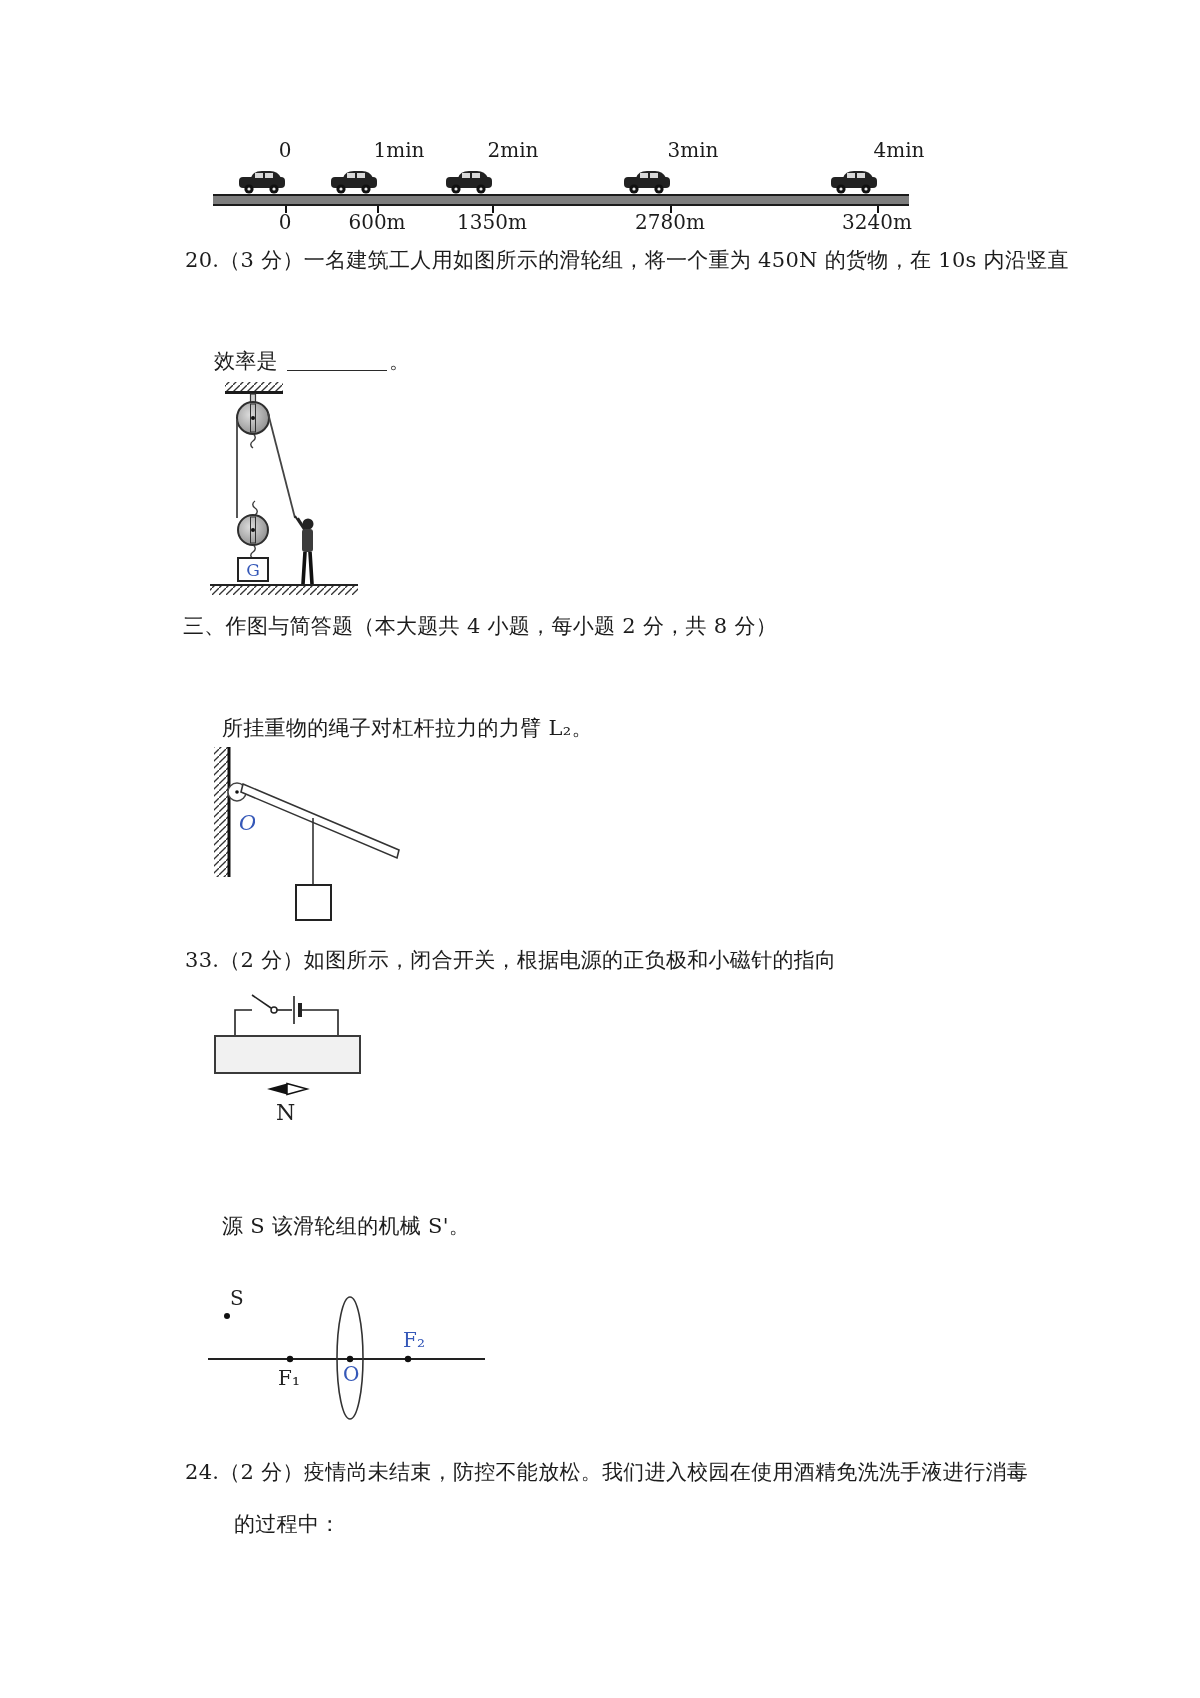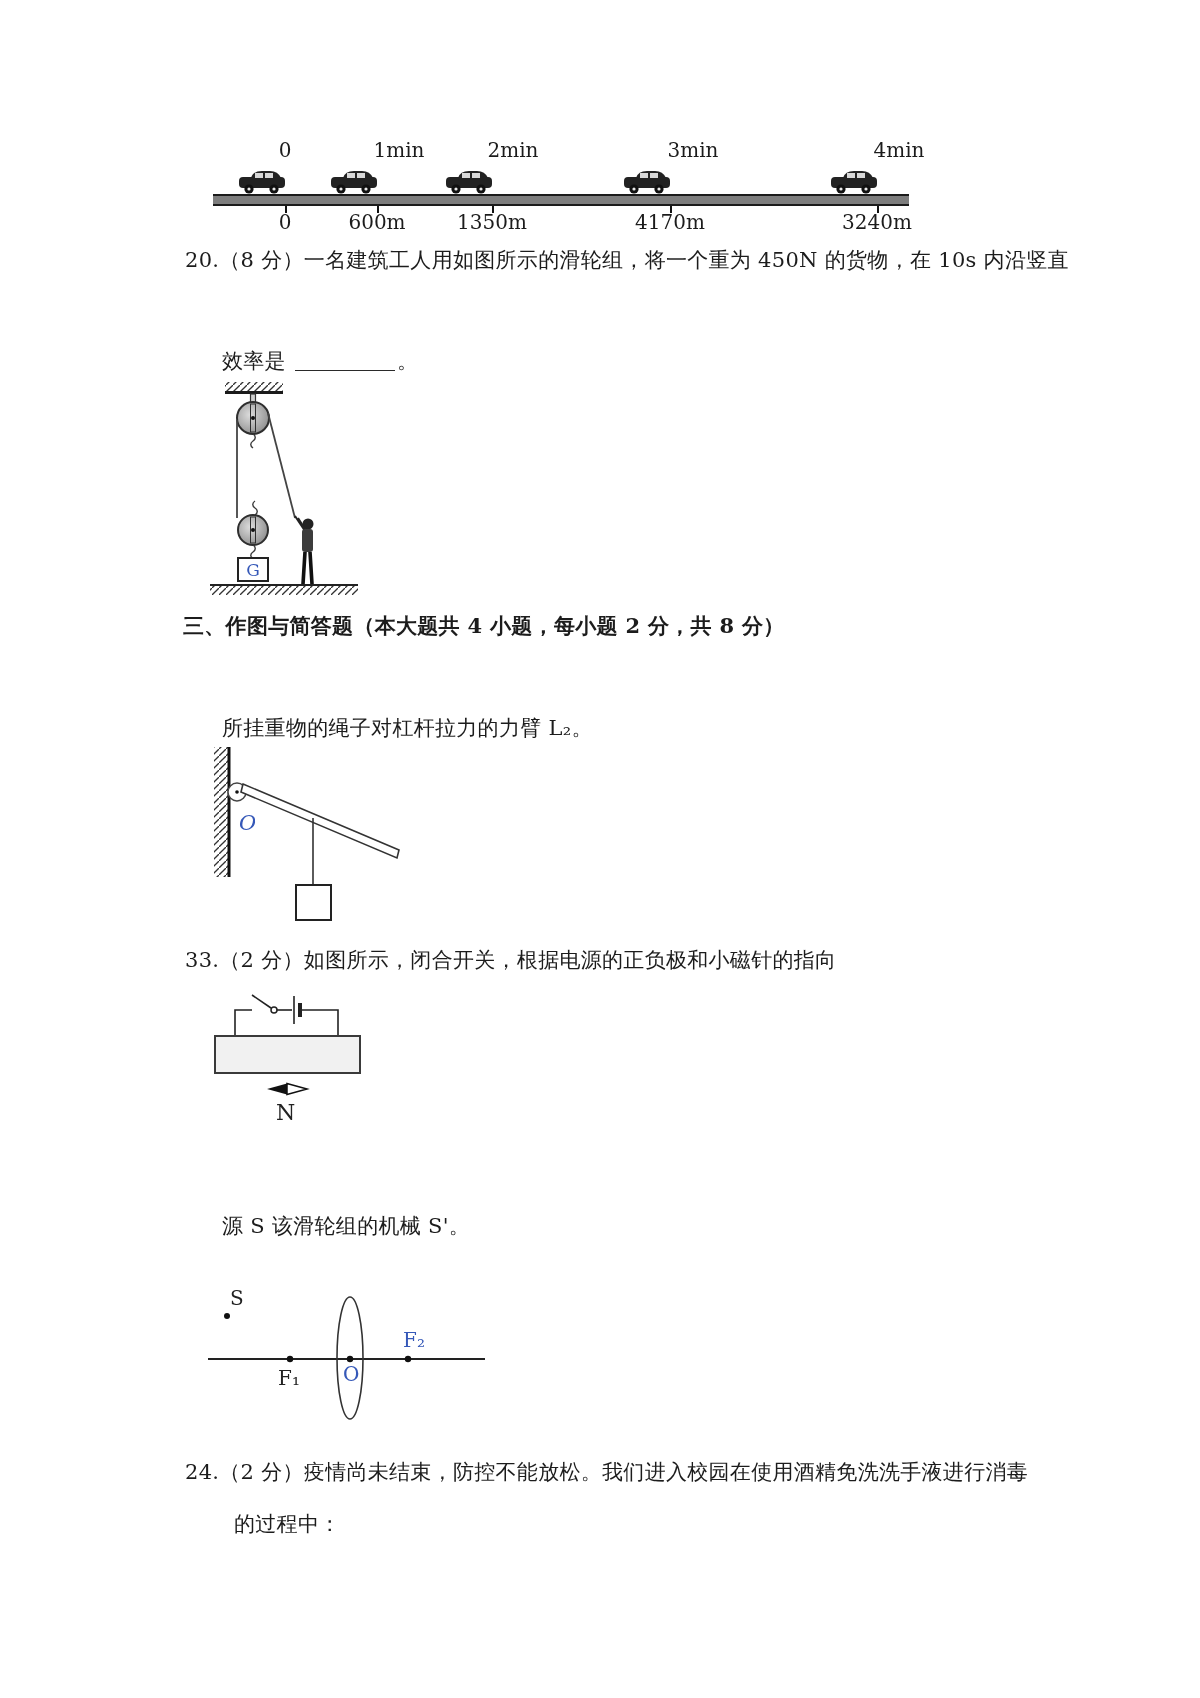--- a/index.html
+++ b/index.html
@@ -12,21 +12,21 @@
     color:#1c1c1c;
     overflow:hidden;
   }
   .tline{
     position:absolute;
     font-size:21px;
     line-height:28px;
     white-space:nowrap;
     letter-spacing:0.3px;
   }
-  .bold{font-weight:bold;}
+  .bold{font-weight:normal;}
   .blank{
     display:inline-block;
     border-bottom:1.6px solid #2a2a2a;
     height:20px;
     vertical-align:-3px;
     margin:0 2px;
   }
   .w95{width:96px;}
   .w100{width:100px;}
   
@@ -106,26 +106,26 @@
     <div class="road"></div>
     <div class="tick" style="left:72px"></div>
     <div class="tick" style="left:164px"></div>
     <div class="tick" style="left:279px"></div>
     <div class="tick" style="left:457px"></div>
     <div class="tick" style="left:664px"></div>
 
     <span class="lab dlab" style="left:72px">0</span>
     <span class="lab dlab" style="left:164px">600m</span>
     <span class="lab dlab" style="left:279px">1350m</span>
-    <span class="lab dlab" style="left:457px">4170m</span>
+    <span class="lab dlab" style="left:457px">2780m</span>
     <span class="lab dlab" style="left:664px">3240m</span>
   </div>
 
-  <div class="tline" style="left:185px;top:246px">20.（8 分）一名建筑工人用如图所示的滑轮组，将一个重为 450N 的货物，在 10s 内沿竖直</div>
-  <div class="tline" style="left:222px;top:347px">
+  <div class="tline" style="left:185px;top:246px">20.（3 分）一名建筑工人用如图所示的滑轮组，将一个重为 450N 的货物，在 10s 内沿竖直</div>
+  <div class="tline" style="left:214px;top:347px">
     <span>效率是</span> <span class="blank w100"></span><span>。</span>
   </div>
 
   <svg class="figsvg" style="left:205px;top:378px" width="165" height="220" viewBox="0 0 165 220">
     <defs>
       <pattern id="hatchP" width="7" height="7" patternUnits="userSpaceOnUse">
         <path d="M0 7 L7 0" stroke="#333" stroke-width="1.3"></path>
       </pattern>
       <radialGradient id="pulleyShade" cx="0.4" cy="0.4" r="0.8">
         <stop offset="0" stop-color="#dcdcdc"></stop>

